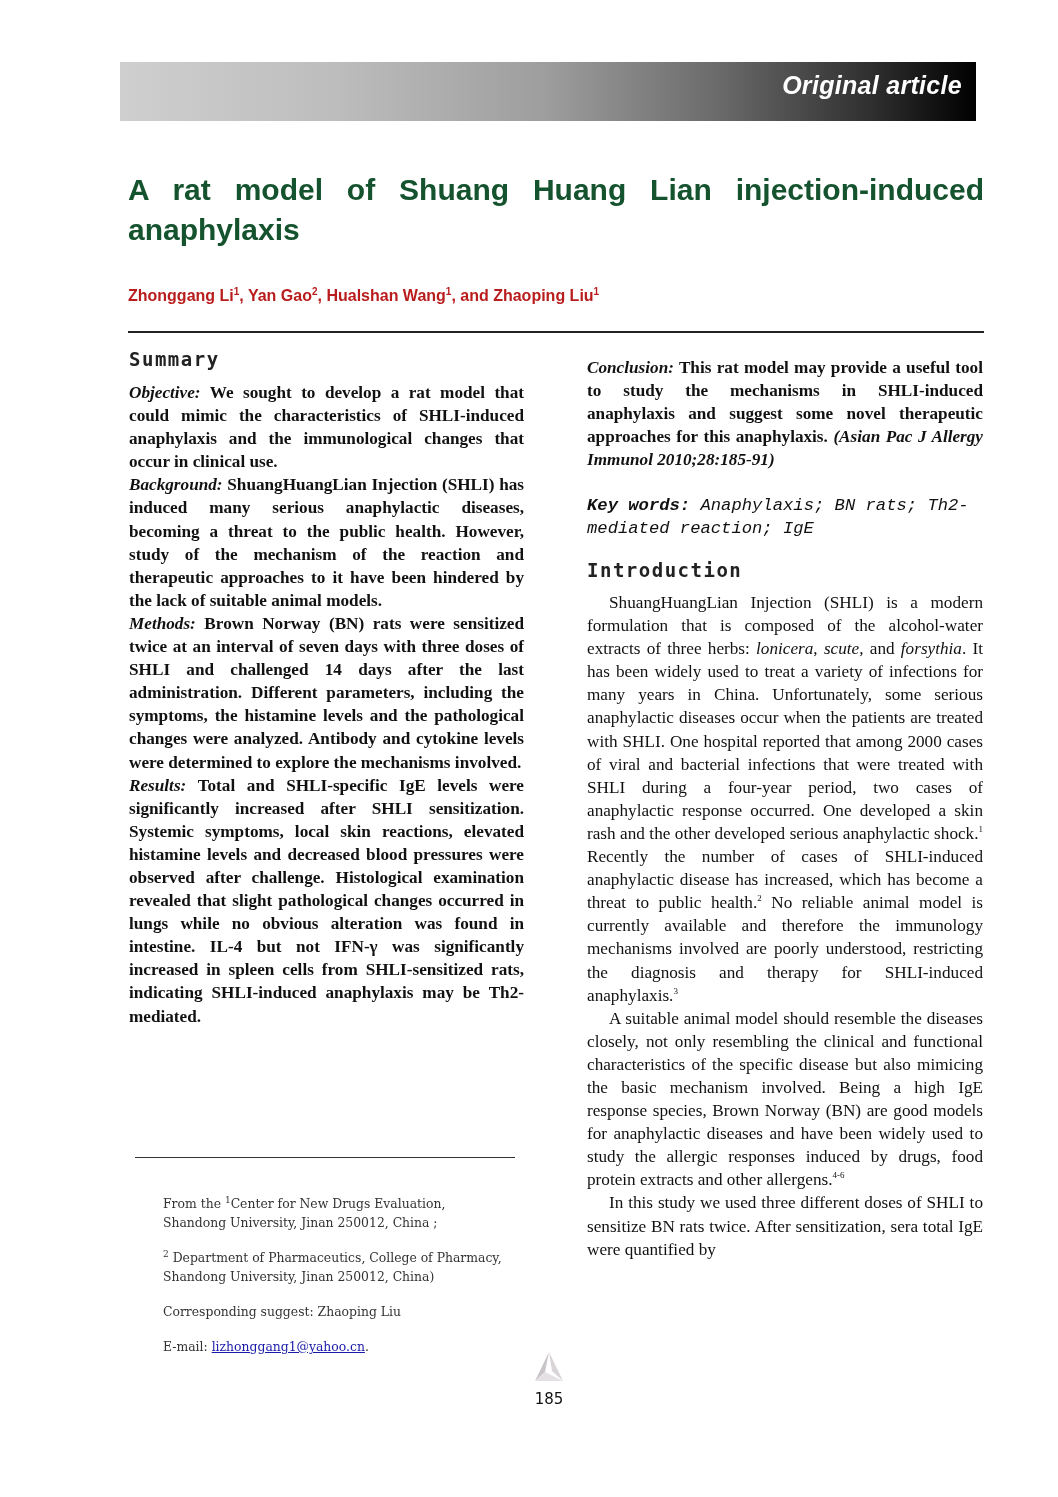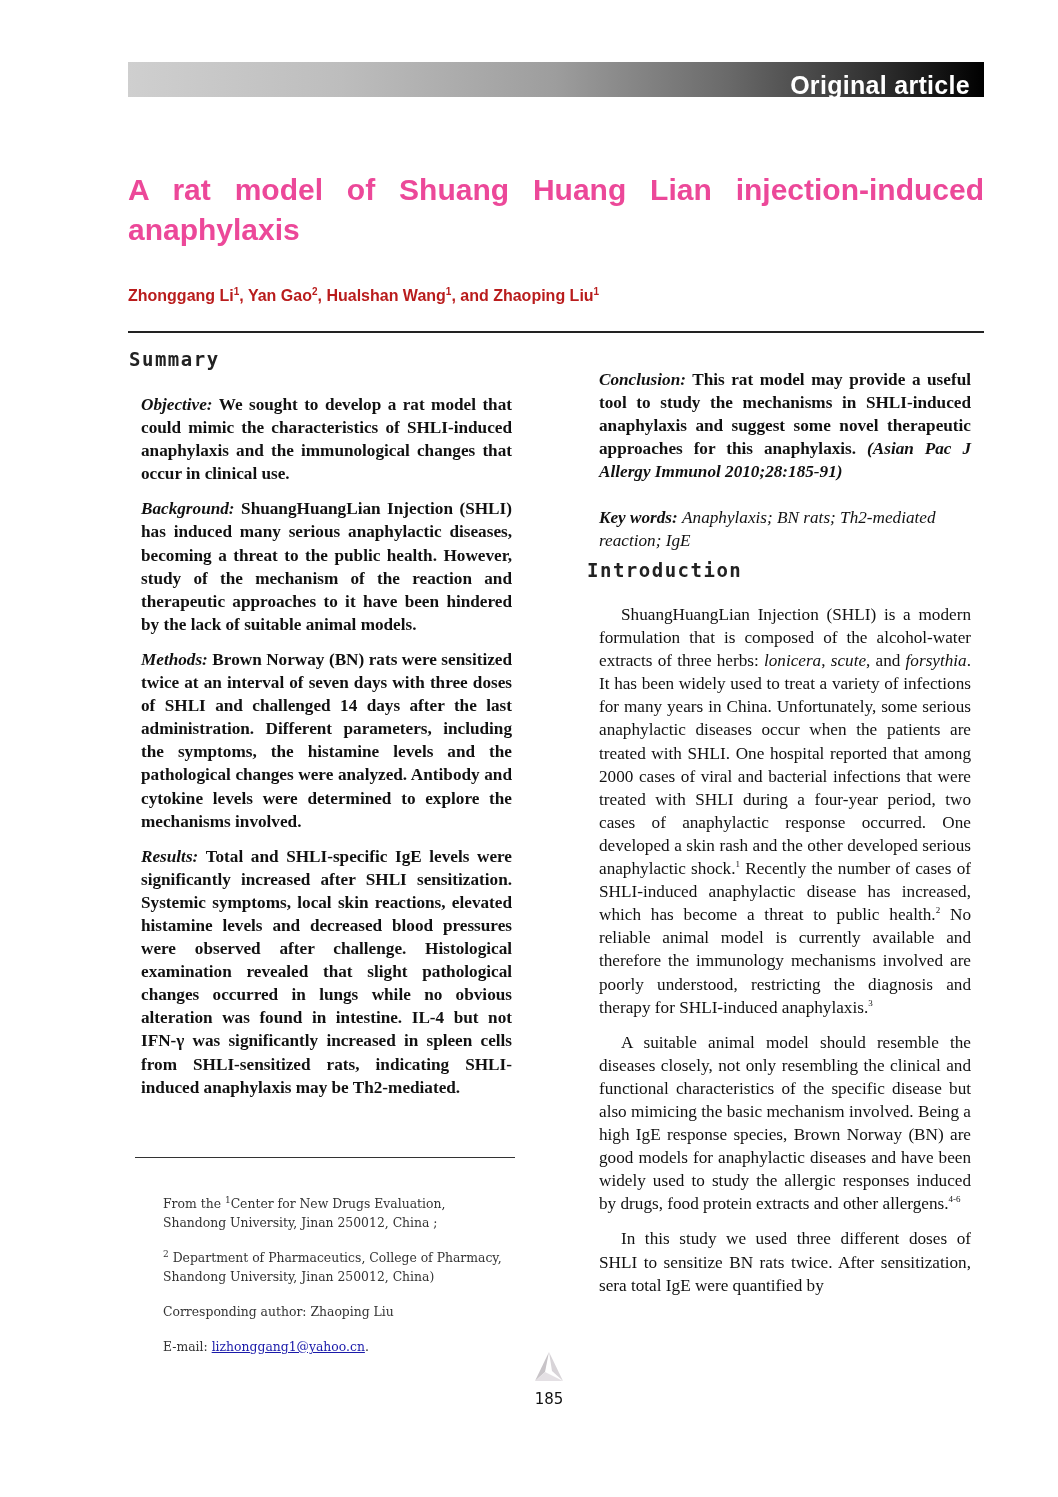--- a/index.html
+++ b/index.html
@@ -1,52 +1,53 @@
 <!DOCTYPE html>
 <html><head>
 <meta charset="utf-8">
 <style>
   html, body { margin: 0; padding: 0; background: #ffffff; }
   body { width: 1058px; height: 1497px; position: relative; overflow: hidden; color: #111; }
 
   .banner {
-    position: absolute; left: 128px; top: 62px; width: 856px; height: 35px;
+    position: absolute; left: 120px; top: 62px; width: 856px; height: 59px;
     background: linear-gradient(to right, #cfcfcf 0%, #bdbdbd 25%, #9d9d9d 50%, #6a6a6a 70%, #2e2e2e 88%, #000 100%);
+    font-style: italic;
   }
   .banner-label {
     position: absolute; right: 14px; top: 9px;
     font-family: "Liberation Sans", sans-serif; font-weight: bold; font-size: 25px; color: #fff;
     letter-spacing: 0.3px;
   }
 
   .title {
     position: absolute; left: 128px; top: 170px; width: 856px;
     font-family: "Liberation Sans", sans-serif; font-weight: bold; font-size: 30px; line-height: 40px;
-    text-align: justify; text-align-last: left; color: #ec4899; word-spacing: 6px;
+    text-align: justify; text-align-last: left; color: #14532d; word-spacing: 6px;
   }
 
   .authors {
     position: absolute; left: 128px; top: 287px;
     font-family: "Liberation Sans", sans-serif; font-weight: bold; font-size: 16px; color: #b91c1c;
   }
   .authors sup { font-size: 10px; }
 
   .rule { position: absolute; left: 128px; top: 331px; width: 856px; height: 2px; background: #222; }
 
   .heading {
     position: absolute; font-family: "DejaVu Sans Mono", monospace; font-weight: bold; font-size: 19px; color: #222;
     letter-spacing: 1.5px;
   }
 
   .col {
     position: absolute; font-family: "Liberation Serif", serif; font-size: 17.2px; line-height: 23.1px;
     text-align: justify; color: #111;
   }
   .col.bold { font-weight: bold; }
-  .col p { margin: 12px; }
+  .col p { margin: 0; }
   .lbl { font-style: italic; font-weight: bold; }
   .it { font-style: italic; }
   .indent { text-indent: 22px; }
   sup { font-size: 9px; line-height: 0; }
 
   .fn-rule { position: absolute; left: 135px; top: 1157px; width: 380px; height: 1px; background: #333; }
   .footnote {
     position: absolute; left: 147px; top: 1178px; width: 372px;
     font-family: "DejaVu Serif", serif; font-size: 12.4px; line-height: 19px; color: #333;
   }
@@ -80,37 +81,37 @@
   <p><span class="lbl">Objective:</span> <span>We sought to develop a rat model that could mimic the characteristics of SHLI-induced anaphylaxis and the immunological changes that occur in clinical use.</span></p>
   <p><span class="lbl">Background:</span> <span>ShuangHuangLian Injection (SHLI) has induced many serious anaphylactic diseases, becoming a threat to the public health. However, study of the mechanism of the reaction and therapeutic approaches to it have been hindered by the lack of suitable animal models.</span></p>
   <p><span class="lbl">Methods:</span> <span>Brown Norway (BN) rats were sensitized twice at an interval of seven days with three doses of SHLI and challenged 14 days after the last administration. Different parameters, including the symptoms, the histamine levels and the pathological changes were analyzed. Antibody and cytokine levels were determined to explore the mechanisms involved.</span></p>
   <p><span class="lbl">Results:</span> <span>Total and SHLI-specific IgE levels were significantly increased after SHLI sensitization. Systemic symptoms, local skin reactions, elevated histamine levels and decreased blood pressures were observed after challenge. Histological examination revealed that slight pathological changes occurred in lungs while no obvious alteration was found in intestine. IL-4 but not IFN-γ was significantly increased in spleen cells from SHLI-sensitized rats, indicating SHLI-induced anaphylaxis may be Th2-mediated.</span></p>
 </div>
 
 <div class="col bold" style="left:587px; top:356px; width:396px;">
   <p><span class="lbl">Conclusion:</span> <span>This rat model may provide a useful tool to study the mechanisms in SHLI-induced anaphylaxis and suggest some novel therapeutic approaches for this anaphylaxis.</span> <span class="it">(Asian Pac J Allergy Immunol 2010;28:185-91)</span></p>
 </div>
 
-<div class="col" style="left:587px; top:494px; width:396px; text-align:left;">
+<div class="col" style="left:587px; top:494px; width:396px; text-align:left;font-family:Liberation Mono, monospace;">
   <p><span class="lbl">Key words:</span> <span class="it">Anaphylaxis; BN rats; Th2-mediated reaction; IgE</span></p>
 </div>
 
 <div class="heading" style="left:587px; top:559px;">Introduction</div>
 
 <div class="col" style="left:587px; top:591px; width:396px;">
   <p class="indent"><span>ShuangHuangLian Injection (SHLI) is a modern formulation that is composed of the alcohol-water extracts of three herbs: </span><span class="it">lonicera</span><span>, </span><span class="it">scute</span><span>, and </span><span class="it">forsythia</span><span>. It has been widely used to treat a variety of infections for many years in China. Unfortunately, some serious anaphylactic diseases occur when the patients are treated with SHLI. One hospital reported that among 2000 cases of viral and bacterial infections that were treated with SHLI during a four-year period, two cases of anaphylactic response occurred. One developed a skin rash and the other developed serious anaphylactic shock.</span><sup>1</sup><span> Recently the number of cases of SHLI-induced anaphylactic disease has increased, which has become a threat to public health.</span><sup>2</sup><span> No reliable animal model is currently available and therefore the immunology mechanisms involved are poorly understood, restricting the diagnosis and therapy for SHLI-induced anaphylaxis.</span><sup>3</sup></p>
   <p class="indent"><span>A suitable animal model should resemble the diseases closely, not only resembling the clinical and functional characteristics of the specific disease but also mimicing the basic mechanism involved. Being a high IgE response species, Brown Norway (BN) are good models for anaphylactic diseases and have been widely used to study the allergic responses induced by drugs, food protein extracts and other allergens.</span><sup>4-6</sup></p>
   <p class="indent"><span>In this study we used three different doses of SHLI to sensitize BN rats twice. After sensitization, sera total IgE were quantified by</span></p>
 </div>
 
 <div class="fn-rule"></div>
 <div class="footnote">
   <p><span>From the </span><sup>1</sup><span>Center for New Drugs Evaluation, Shandong University, Jinan 250012, China ;</span></p>
   <p><sup>2</sup><span> Department of Pharmaceutics, College of Pharmacy, Shandong University, Jinan 250012, China)</span></p>
-  <p>Corresponding author: Zhaoping Liu</p>
+  <p>Corresponding suggest: Zhaoping Liu</p>
   <p><span>E-mail: </span><a>lizhonggang1@yahoo.cn</a><span>.</span></p>
 </div>
 
 <svg class="logo" viewBox="0 0 34 34">
   <polygon points="17,1 3,30 13,21" fill="#c8c4c8"></polygon>
   <polygon points="17,1 31,30 20,20" fill="#d8d4d8"></polygon>
   <polygon points="13,21 31,30 3,30" fill="#e4e0e4"></polygon>
 </svg>
 <div class="page-num">185</div>
 

